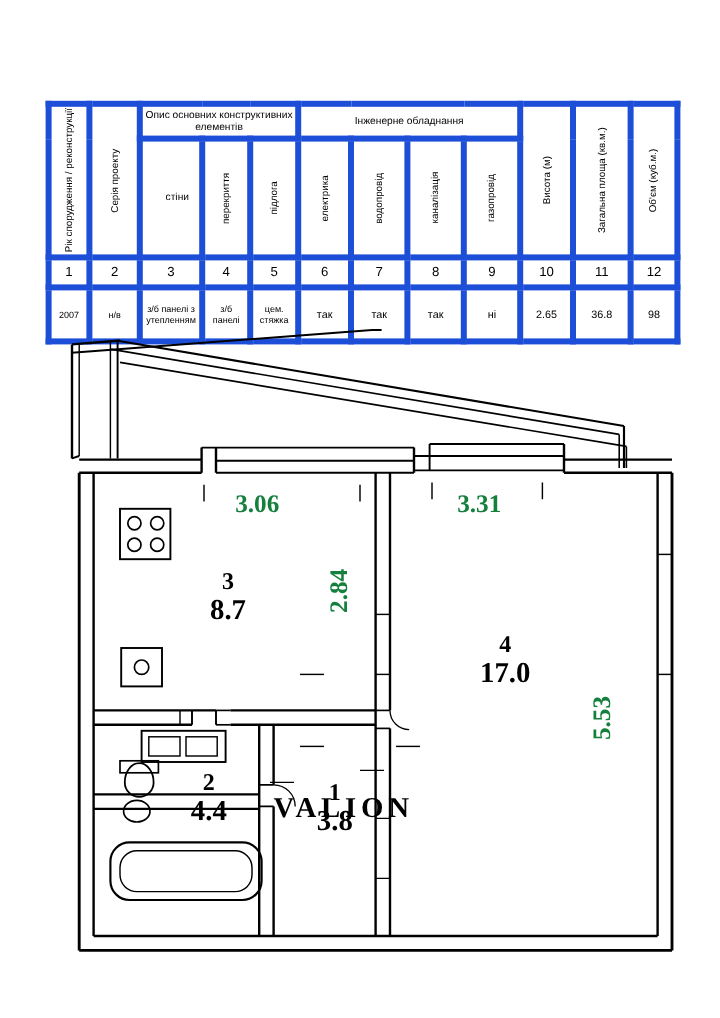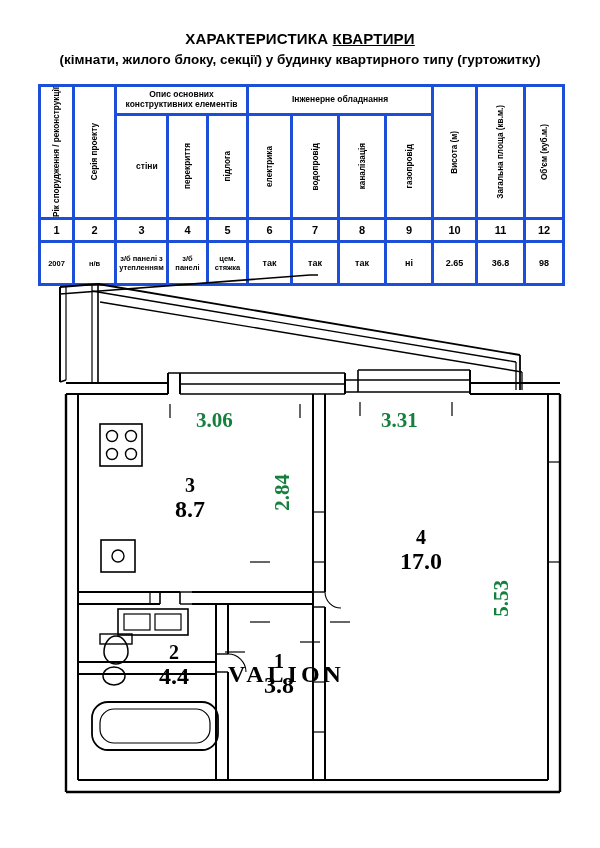--- a/index.html
+++ b/index.html
@@ -50,25 +50,25 @@
     left: 38px;
     top: 84px;
     width: 524px;
   }
   table.spec {
     border-collapse: collapse;
     width: 524px;
     table-layout: fixed;
   }
   table.spec td, table.spec th {
-    border: 3px solid #1d4ed8;
+    border: 5px solid #1d4ed8;
     padding: 0;
     text-align: center;
     vertical-align: middle;
-    font-weight: bold;
+    font-weight: normal;
   }
   .grp-head {
     font-size: 8.5px;
     line-height: 1.15;
     height: 22px;
     padding: 1px 2px !important;
   }
   .vert {
     height: 90px;
     position: relative;
@@ -169,24 +169,20 @@
     font-family: "Liberation Serif", serif;
     font-weight: bold;
     line-height: 1.12;
   }
 </style>
 </head>
 <body>
 
 <div class="page">
 
-  <div class="title-block">
-    <div class="title-line1"><span>ХАРАКТЕРИСТИКА </span><span class="u">КВАРТИРИ</span></div>
-    <div class="title-line2">(кімнати, жилого блоку, секції) у будинку квартирного типу (гуртожитку)</div>
-  </div>
 
   <div class="tbl-wrap">
     <table class="spec">
       <colgroup>
         <col class="c1">
           <col class="c2">
           <col class="c3">
           <col class="c4">
           <col class="c5">
           <col class="c6">

